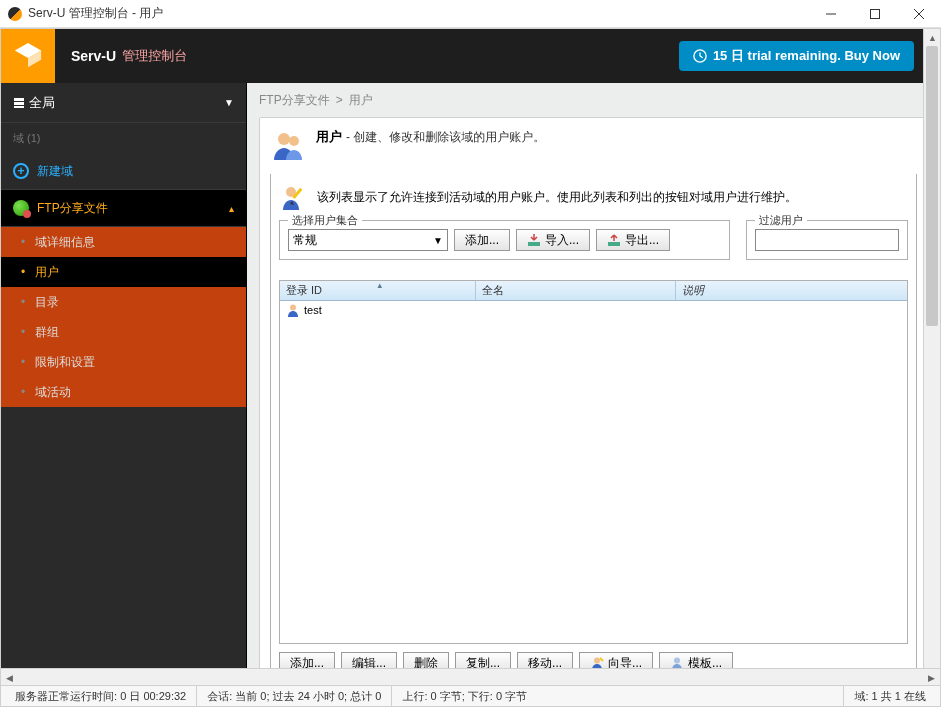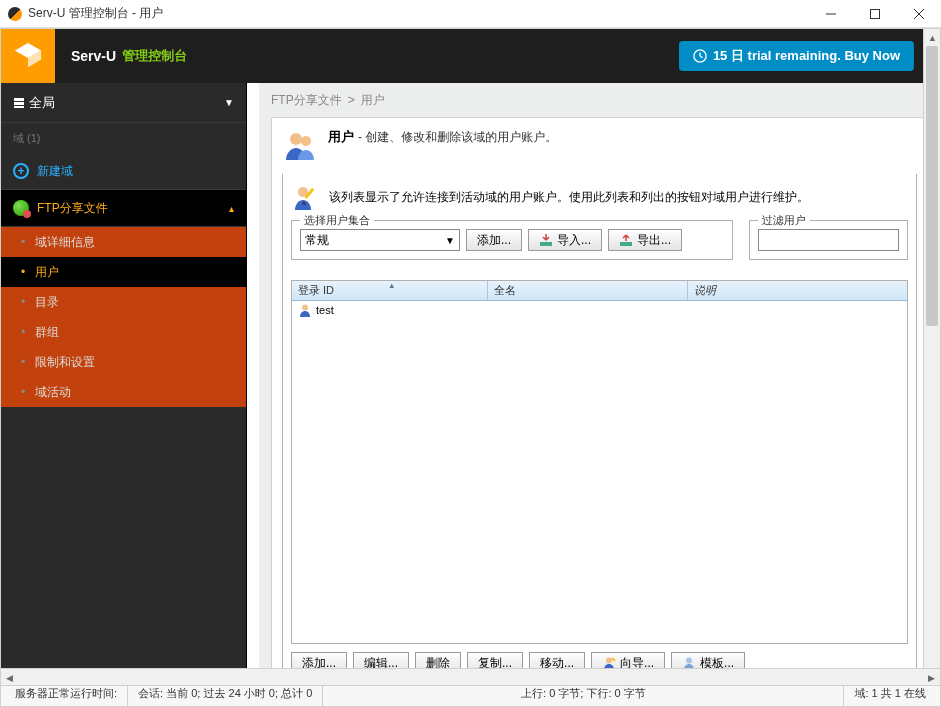--- a/index.html
+++ b/index.html
@@ -4,26 +4,26 @@
   <style>
     * { box-sizing: border-box; margin: 0; padding: 0; }
     body { font-family: "Microsoft YaHei", Arial, sans-serif; font-size: 12px; background: #fff; width: 941px; height: 707px; overflow: hidden; display: flex; flex-direction: column; }
     .titlebar { height: 28px; background: #fff; display: flex; align-items: center; padding-left: 8px; border-bottom: 1px solid #e0e0e0; }
     .titlebar .app-icon { width: 14px; height: 14px; border-radius: 50%; background: linear-gradient(135deg,#2a2a2a 50%,#ff9800 50%); margin-right: 6px; }
     .titlebar .title-text { flex: 1; color: #333; font-size: 12px; }
     .winbtn { width: 44px; height: 28px; display: flex; align-items: center; justify-content: center; color: #555; }
     .winbtn svg { width: 10px; height: 10px; }
     .appcontent { flex: 1; position: relative; display: flex; flex-direction: column; border: 1px solid #d0d0d0; }
     .scrollarea { flex: 1; overflow: hidden; display: flex; flex-direction: column; position: relative; }
-    .mainrow { flex: 1; display: flex; overflow: hidden; gap: 12px; }
+    .mainrow { flex: 1; display: flex; overflow: hidden; }
     .header { height: 54px; background: #1e1e1e; display: flex; align-items: stretch; }
     .brandlogo { width: 54px; background: #ff9d00; display: flex; align-items: center; justify-content: center; }
     .brandlogo svg { width: 30px; height: 30px; fill: #fff; }
     .brandtitle { color: #fff; display: flex; align-items: center; padding-left: 16px; font-size: 14px; font-weight: bold; }
-    .brandtitle .sub { font-weight: bold; font-size: 13px; margin-left: 6px; color: #84cc16; }
+    .brandtitle .sub { font-weight: normal; font-size: 13px; margin-left: 6px; color: #fca5a5; }
     .header-spacer { flex: 1; }
     .trialbtn { margin: 12px 26px 12px 0; background: #008dc6; color: #fff; border-radius: 4px; display: flex; align-items: center; padding: 0 14px; font-size: 13px; font-weight: bold; }
     .trialbtn svg { width: 14px; height: 14px; margin-right: 6px; fill: #fff; }
     .sidebar { width: 246px; background: #2a2a2a; color: #ccc; display: flex; flex-direction: column; border-right: 1px solid #000; }
     .side-h { height: 40px; display: flex; align-items: center; padding: 0 12px; color: #fff; font-size: 13px; cursor: pointer; border-bottom: 1px solid #3a3a3a; }
     .side-h .arrow { margin-left: auto; font-size: 10px; }
     .side-h.pale { color: #777; font-size: 11px; height: 30px; border-bottom: none; }
     .newdomain { color: #29b0ff; display: flex; align-items: center; height: 36px; padding: 0 12px; cursor: pointer; }
     .newdomain .plus { width: 16px; height: 16px; border: 2px solid #29b0ff; border-radius: 50%; display: flex; align-items: center; justify-content: center; margin-right: 8px; font-weight: bold; }
     .ftpshare { background: #000; color: #ffab19; height: 38px; display: flex; align-items: center; padding: 0 12px; cursor: pointer; border-top: 1px solid #3a3a3a; border-bottom: 1px solid #3a3a3a; }
@@ -79,21 +79,21 @@
     .btnrow { display: flex; gap: 6px; margin-top: 8px; }
     .scrollbar-v { position: absolute; right: 0; top: 0; width: 17px; height: calc(100% - 17px); background: #f0f0f0; border-left: 1px solid #d0d0d0; }
     .scrollbar-v .thumb { position: absolute; left: 2px; right: 2px; top: 17px; height: 280px; background: #c8c8c8; border-radius: 2px; }
     .scrollbar-v .arrow-up,.scrollbar-v .arrow-down { position: absolute; left: 0; width: 17px; height: 17px; display: flex; align-items: center; justify-content: center; font-size: 9px; color: #666; }
     .scrollbar-v .arrow-up { top: 0; }
     .scrollbar-v .arrow-down { bottom: 0; }
     .scrollbar-h { position: absolute; left: 0; right: 0; bottom: 21px; height: 17px; background: #f0f0f0; border-top: 1px solid #d0d0d0; display: flex; }
     .scrollbar-h .arrow-left,.scrollbar-h .arrow-right { width: 17px; height: 17px; display: flex; align-items: center; justify-content: center; font-size: 9px; color: #666; }
     .scrollbar-h .track { flex: 1; }
     .statusbar { height: 21px; background: #f7f7f7; border-top: 1px solid #d0d0d0; display: flex; align-items: center; font-size: 11px; color: #333; padding: 0 4px; gap: 0; position: absolute; bottom: 0; left: 0; right: 0; }
-    .statusbar .seg { padding: 0 10px; border-right: 1px solid #d0d0d0; white-space: nowrap; height: 100%; display: flex; align-items: center; flex-direction: column; }
+    .statusbar .seg { padding: 0 10px; border-right: 1px solid #d0d0d0; white-space: nowrap; height: 100%; display: flex; align-items: center; }
     .statusbar .seg:last-child { border-right: none; flex: 0; }
     .gap { flex: 1; }
     .sicon { width: 12px; height: 12px; margin-right: 4px; }
   </style>
 </head>
 <body>
 
 <div class="titlebar">
   <div class="app-icon"></div>
   <div class="title-text">Serv-U 管理控制台 - 用户</div>

